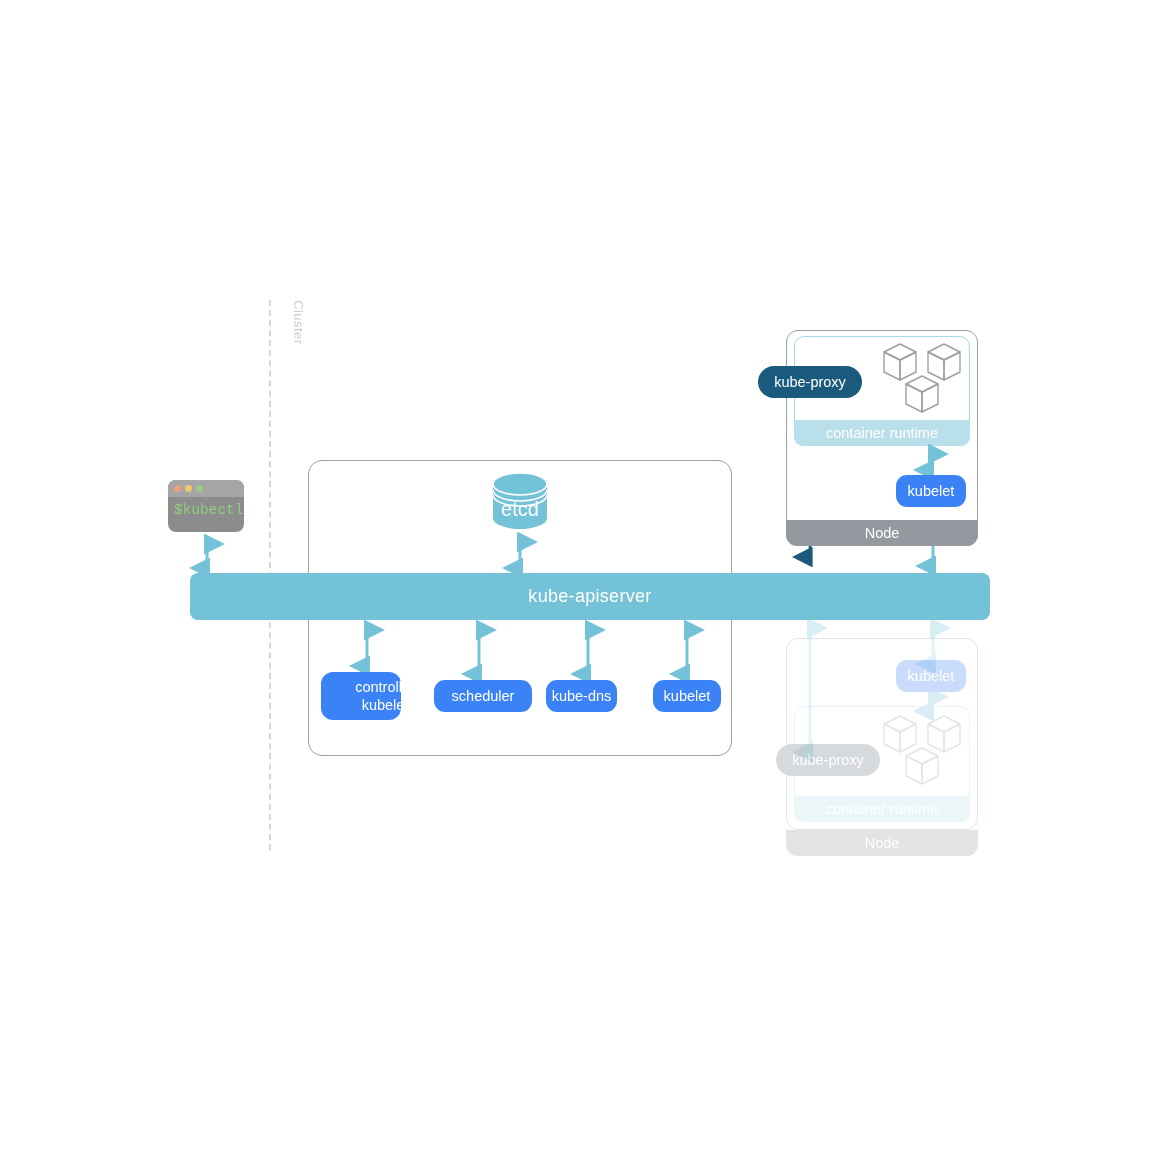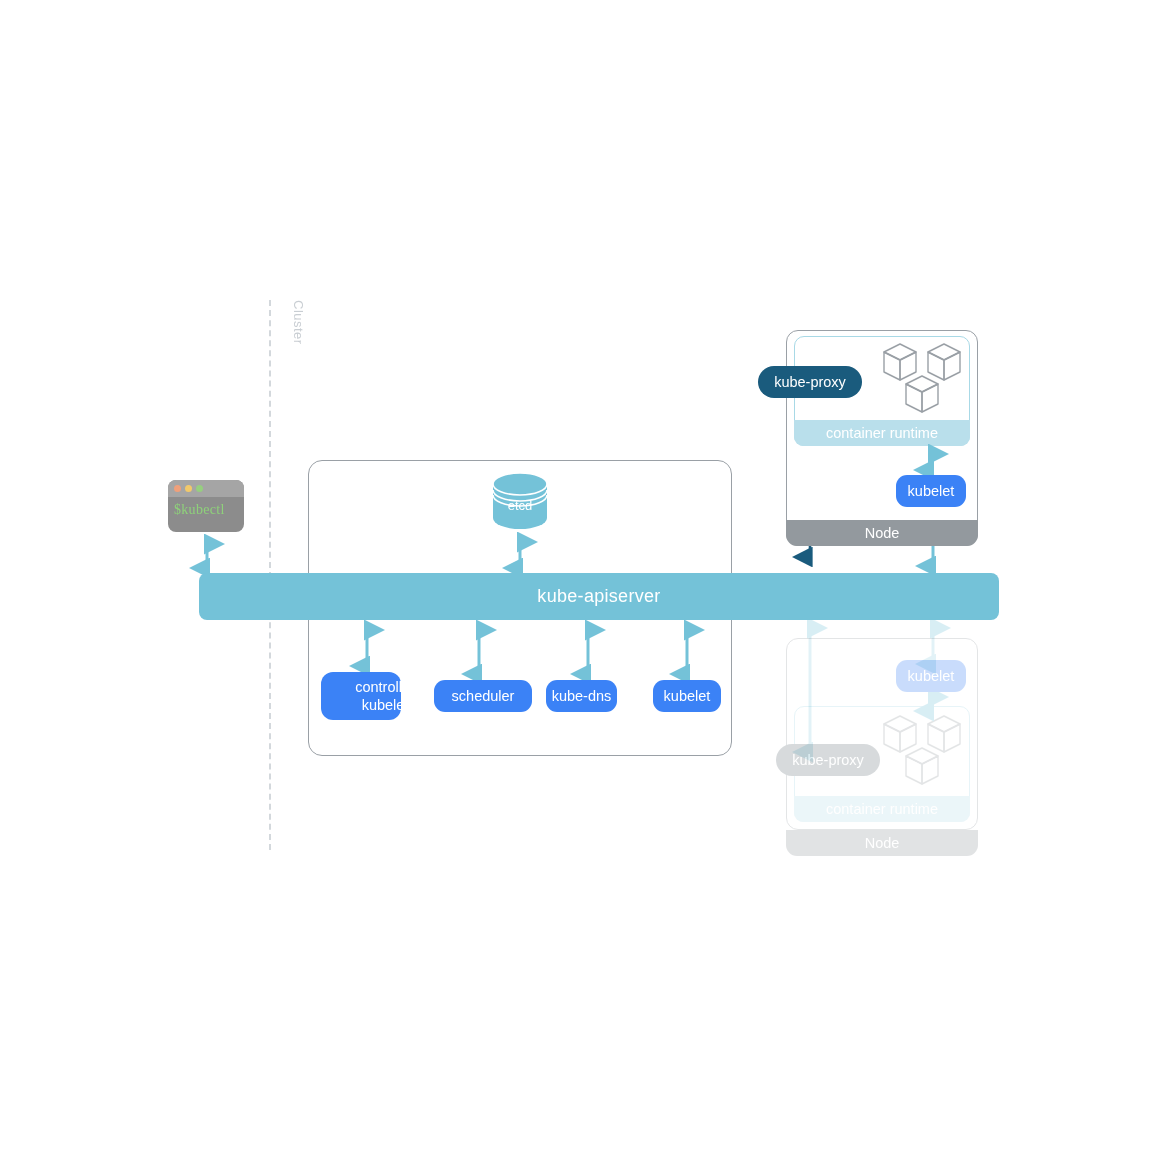--- a/index.html
+++ b/index.html
@@ -56,21 +56,21 @@
     display: flex;
     align-items: center;
     padding-left: 6px;
     gap: 4px;
   }
   .tl-dot { width: 7px; height: 7px; border-radius: 50%; display:block; }
   .tl-red { background: #f0a07a; }
   .tl-yellow { background: #f2c96a; }
   .tl-green { background: #96cf7f; }
   #kubectl-text {
-    font-family: Liberation Serif, serif;
+    font-family: Liberation Mono, monospace;
     font-size: 14px;
     color: #8ed17a;
     padding: 5px 0 0 6px;
     letter-spacing: 0.3px;
   }
 
   
   #master-panel {
     left: 308px;
     top: 460px;
@@ -105,27 +105,27 @@
     width: 58px;
     height: 58px;
   }
   #etcd svg { display: block; }
   #etcd-label {
     position: absolute;
     left: 0; top: 26px;
     width: 58px;
     text-align: center;
     color: #ffffff;
-    font-size: 13px;
+    font-size: 20px;
     pointer-events: none;
   }
 
   
   #apiserver-bar {
-    left: 199px;
+    left: 190px;
     top: 573px;
     width: 800px;
     height: 47px;
     background: #74c2d8;
     border-radius: 8px;
     color: #ffffff;
     font-size: 18px;
     display: flex;
     align-items: center;
     justify-content: center;

